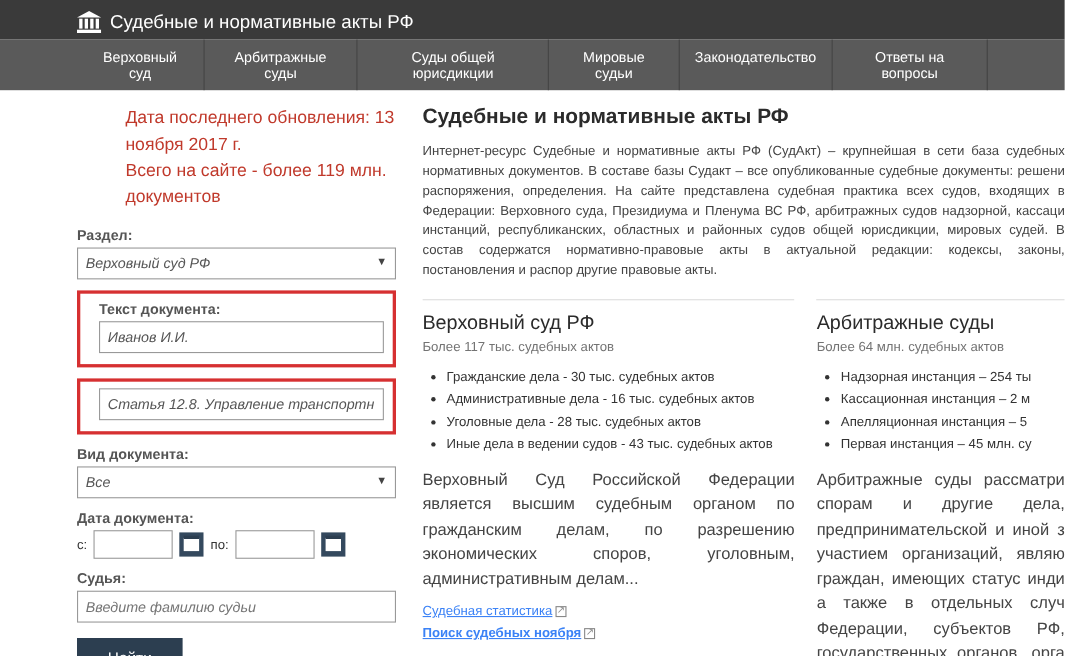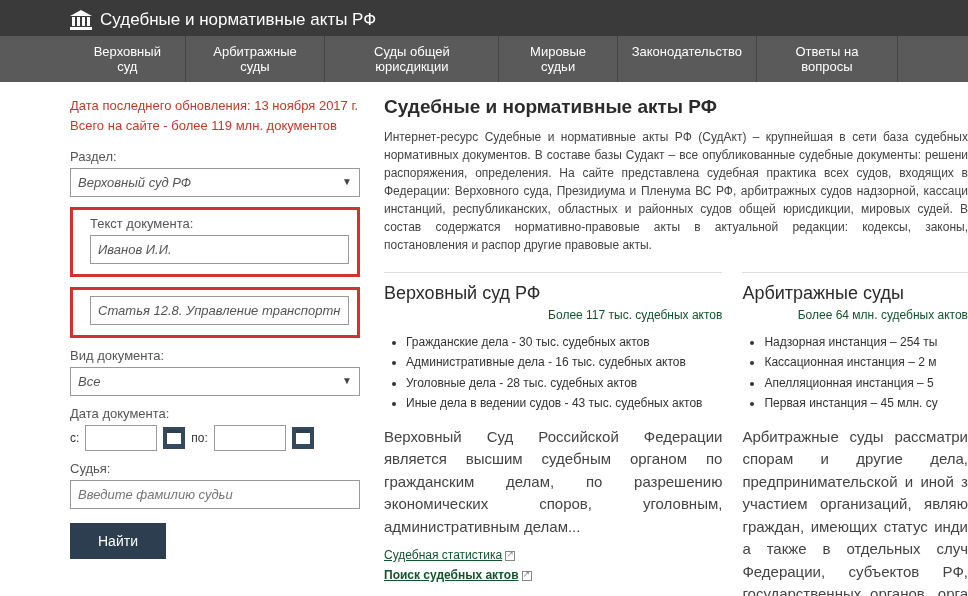--- a/index.html
+++ b/index.html
@@ -8,24 +8,24 @@
     .header-bar { background: #3a3a3a; color: #fff; padding: 8px 16px 4px 70px; display: flex; align-items: center; height: 36px; }
     .header-bar svg { margin-right: 8px; }
     .header-title { font-size: 17px; }
     
     .nav-bar { background: #5a5a5a; padding: 0 70px; display: flex; }
     .nav-item { color: #fff; padding: 8px 14px; font-size: 13px; border-right: 1px solid #444; cursor: pointer; text-align: center; }
     
     .content { display: flex; padding: 14px 0 0 70px; gap: 24px; }
     
     .sidebar { width: 290px; flex-shrink: 0; }
-    .update-info { color: #c0392b; font-size: 13px; line-height: 1.5; margin-bottom: 14px; }
+    .update-info { color: #c0392b; font-size: 16px; line-height: 1.5; margin-bottom: 14px; margin-left: 44px; }
     
     .form-group { margin-bottom: 10px; }
-    .form-label { color: #555; font-size: 13px; margin-bottom: 4px; display: block; font-weight: normal; }
+    .form-label { color: #555; font-size: 13px; margin-bottom: 4px; display: block; font-weight: bold; }
     .form-select, .form-input { width: 100%; border: 1px solid #999; padding: 5px 7px; font-size: 13px; font-style: italic; color: #555; height: 29px; }
     .form-select { background: #fff; appearance: none; -webkit-appearance: none; }
     .select-wrap { position: relative; }
     .select-wrap::after { content: "▼"; position: absolute; right: 8px; top: 8px; font-size: 10px; pointer-events: none; color: #444; }
     
     .highlight-box { border: 3px solid #d63031; padding: 6px 8px 10px 17px; margin-bottom: 10px; }
     .highlight-box .form-group { margin-bottom: 0; }
     
     .date-row { display: flex; align-items: center; gap: 6px; }
     .date-row span { font-size: 12px; }
@@ -38,25 +38,25 @@
     .btn-find { background: #2c3e50; color: #fff; border: none; padding: 10px 28px; font-size: 14px; cursor: pointer; }
     
     .main { flex: 1; overflow: hidden; }
     .main h1 { font-size: 19px; font-weight: bold; color: #2b2b2b; margin-bottom: 10px; }
     .main-desc { font-size: 12px; line-height: 1.5; color: #444; text-align: justify; margin-bottom: 18px; }
     
     .sections-row { display: flex; gap: 20px; }
     .section { flex: 1; border-top: 1px solid #ddd; padding-top: 10px; }
     .section:first-child { flex: 1.5; }
     .section h2 { font-size: 18px; font-weight: normal; color: #2b2b2b; margin-bottom: 4px; }
-    .section-sub { color: #14532d; font-size: 12px; margin-bottom: 10px; text-align: right; }
+    .section-sub { color: #737373; font-size: 12px; margin-bottom: 10px; }
     .section ul { list-style: disc; padding-left: 22px; margin-bottom: 12px; }
     .section li { font-size: 12px; line-height: 1.7; color: #333; }
     .section-desc { font-size: 15px; line-height: 1.5; color: #444; text-align: justify; margin-bottom: 10px; }
-    .section-link { color: #14532d; font-size: 12px; margin-bottom: 6px; display: block; }
+    .section-link { color: #3b82f6; font-size: 12px; margin-bottom: 6px; display: block; }
     .ext-icon { display: inline-block; width: 10px; height: 10px; border: 1px solid #888; margin-left: 3px; position: relative; vertical-align: middle; }
     .ext-icon::after { content: "↗"; position: absolute; top: -3px; left: 0; font-size: 9px; color: #888; }
     
     .section h3 { font-size: 18px; font-weight: normal; color: #2b2b2b; margin-top: 16px; margin-bottom: 4px; border-top: 1px solid #ddd; padding-top: 10px; }
     .trunc-link { color: #2864b0; font-size: 12px; text-decoration: underline; }
   </style>
 </head>
 <body>
 
 <div class="header-bar">
@@ -147,21 +147,21 @@
         <h2>Верховный суд РФ</h2>
         <div class="section-sub">Более 117 тыс. судебных актов</div>
         <ul>
           <li>Гражданские дела - 30 тыс. судебных актов</li>
           <li>Административные дела - 16 тыс. судебных актов</li>
           <li>Уголовные дела - 28 тыс. судебных актов</li>
           <li>Иные дела в ведении судов - 43 тыс. судебных актов</li>
         </ul>
         <p class="section-desc">Верховный Суд Российской Федерации является высшим судебным органом по гражданским делам, по разрешению экономических споров, уголовным, административным делам...</p>
         <a href="#" class="section-link"><span>Судебная статистика</span><span class="ext-icon"></span></a>
-        <a href="#" class="section-link"><b>Поиск судебных актов</b><span class="ext-icon"></span></a>
+        <a href="#" class="section-link"><b>Поиск судебных ноября</b><span class="ext-icon"></span></a>
         <h3>Пленум Верховного суда</h3>
         <a href="#" class="trunc-link">Постановления Пленума Верховного суда РФ</a>
       </div>
 
       <div class="section">
         <h2>Арбитражные суды</h2>
         <div class="section-sub">Более 64 млн. судебных актов</div>
         <ul>
           <li>Надзорная инстанция – 254 ты</li>
           <li>Кассационная инстанция – 2 м</li>

